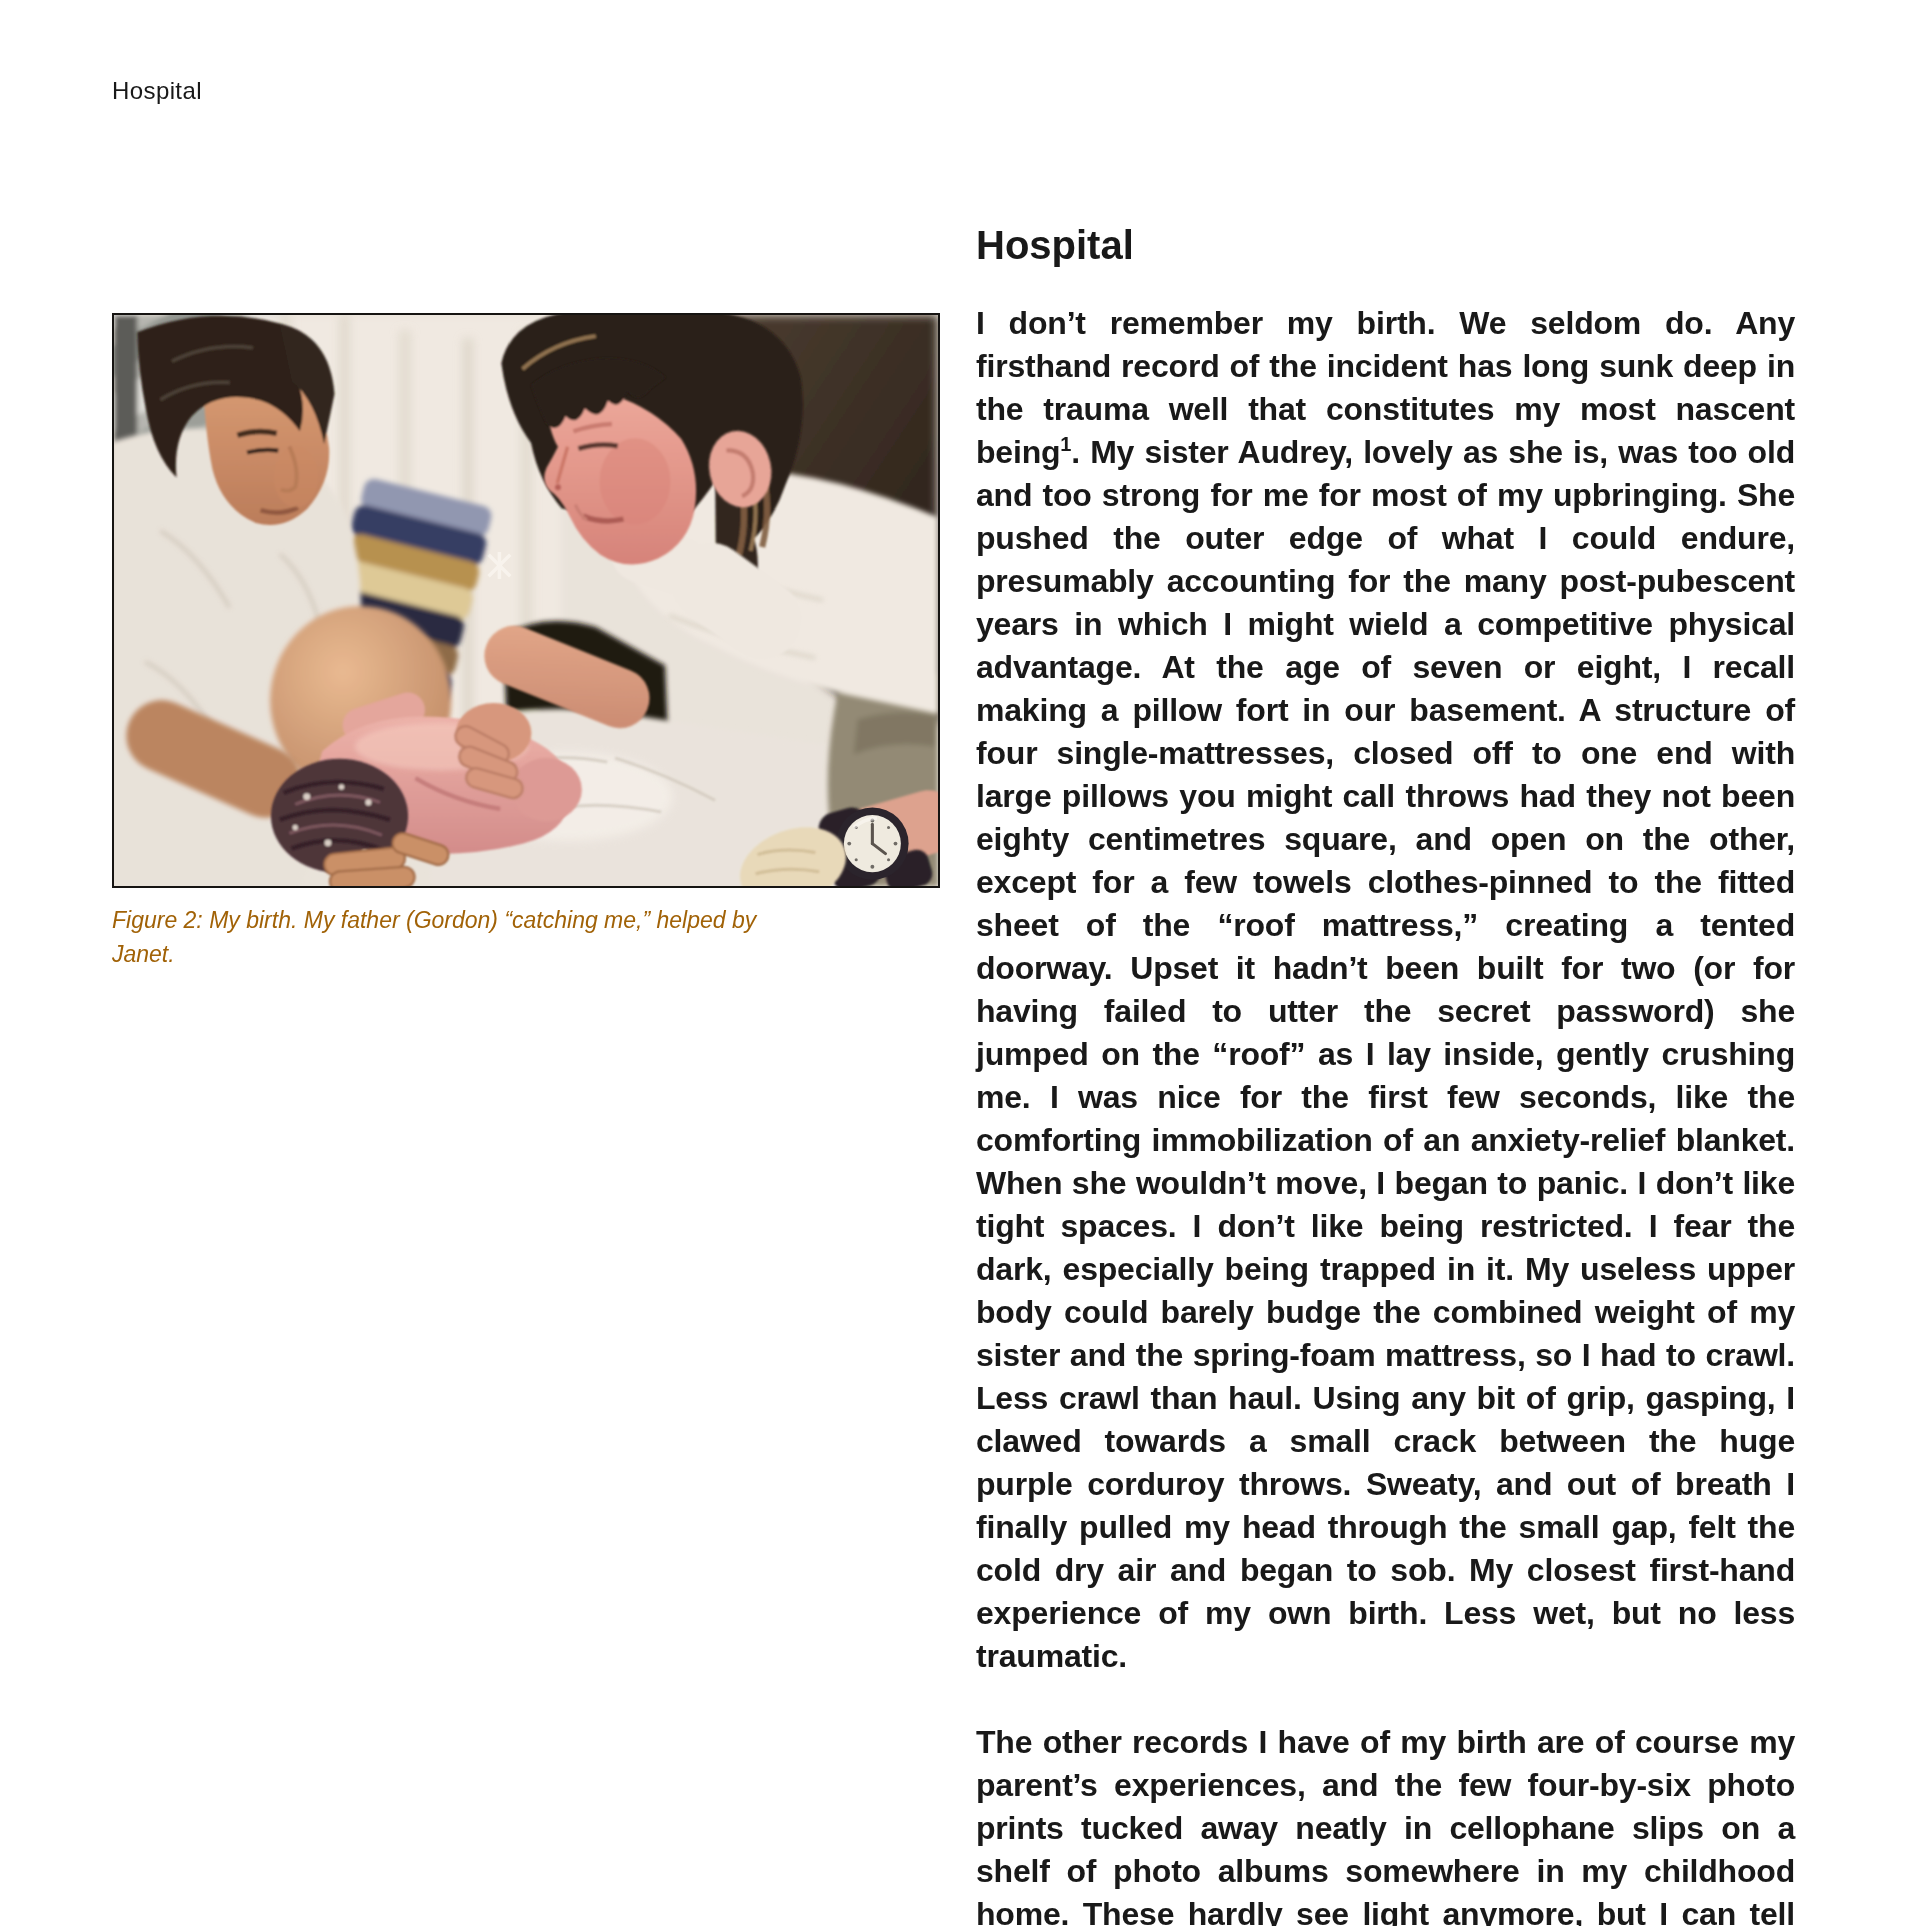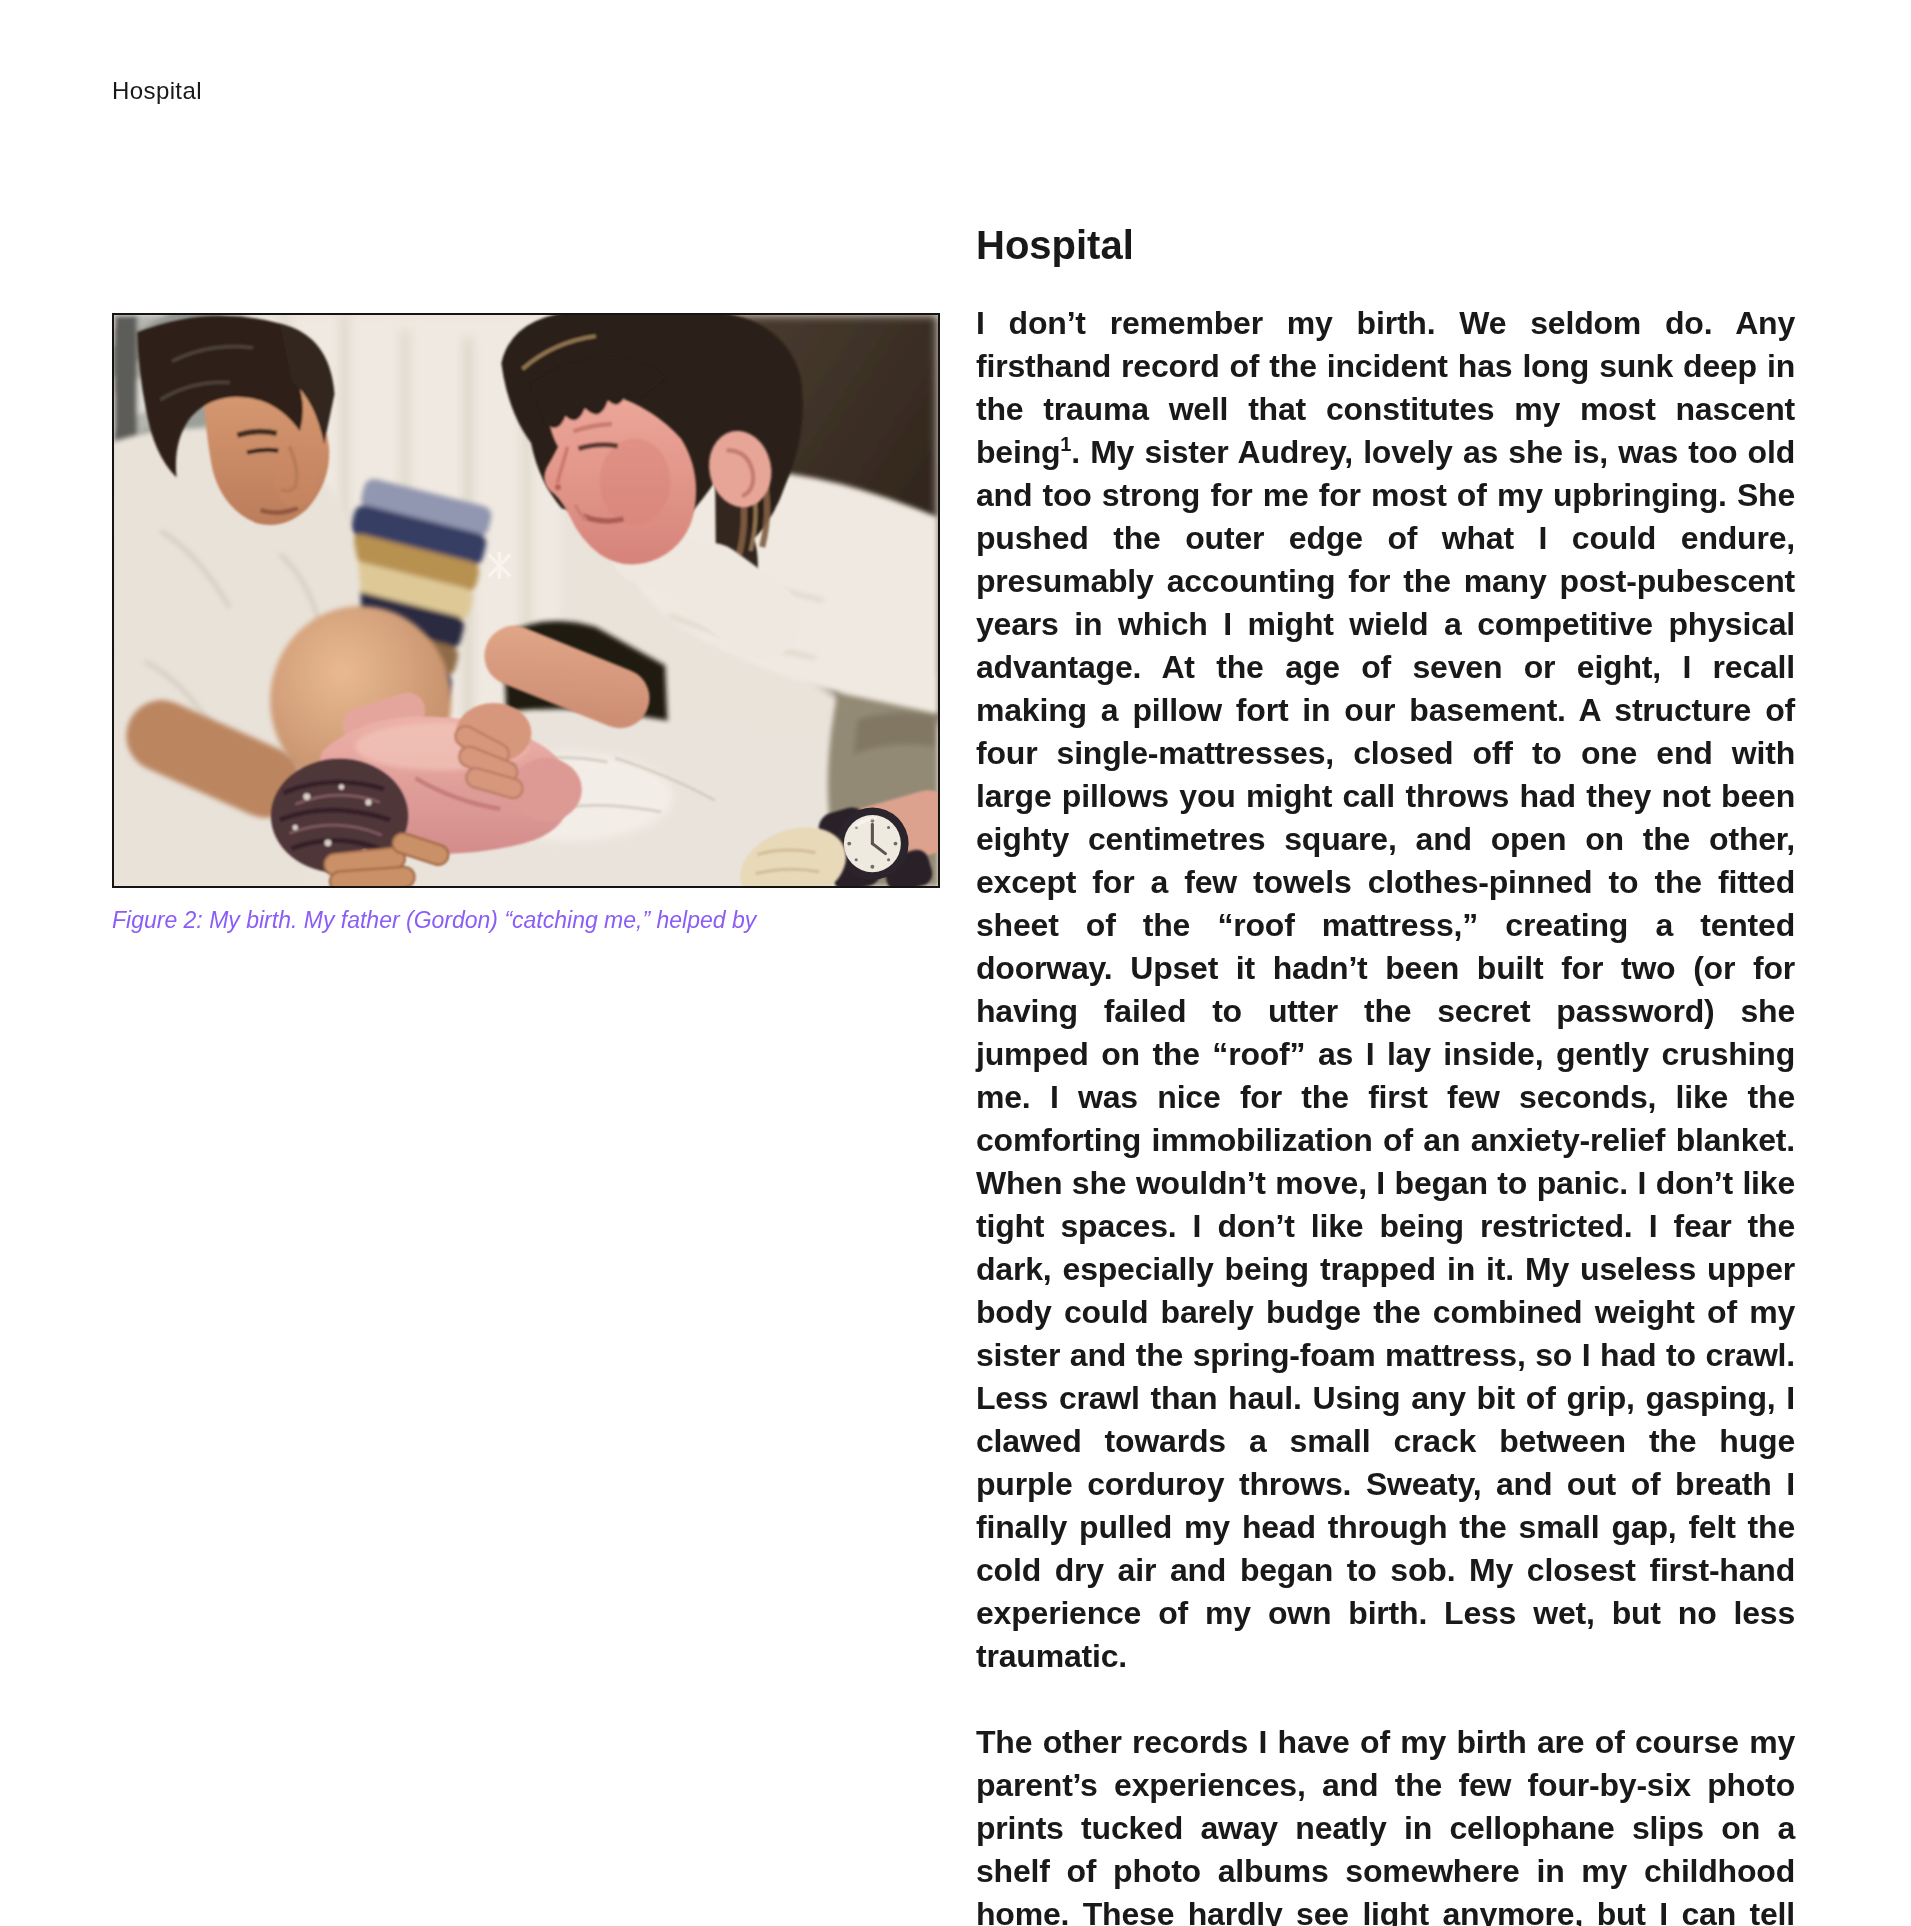--- a/index.html
+++ b/index.html
@@ -24,21 +24,21 @@
     border:2.3px solid #161412;
     box-sizing:content-box;
     background:#e9e6df;
     overflow:hidden;
   }
   .photo-frame svg{display:block;width:100%;height:100%;}
   .figure-caption{
     margin-top:14.6px;
     font-style:italic;
     font-size:23px;line-height:34px;
-    color:#8b5cf6;
+    color:#a16207;
   }
   .figure-caption .cap-line{display:block;}
   
   .article{
     position:absolute;left:976px;top:225px;width:819px;
   }
   .article h1{
     margin:0 0 37px 0;
     font-size:40px;line-height:40px;font-weight:700;
     letter-spacing:0;
@@ -339,20 +339,21 @@
             <path d="M1670 1400 Q1740 1380 1820 1395"></path>
             <path d="M1665 1450 Q1745 1430 1830 1445"></path>
           </g>
         </g>
 
         <rect width="2138" height="1482" fill="#ff9a6e" opacity="0.04"></rect>
       </svg>
     </div>
     <figcaption class="figure-caption">
       <span class="cap-line">Figure 2: My birth. My father  (Gordon) “catching me,” helped by</span>
+      <span class="cap-line">Janet.</span>
     </figcaption>
   </figure>
 
   <div class="article">
     <h1>Hospital</h1>
     <p><span>I don’t remember my birth. We seldom do. Any firsthand record of the incident has long sunk deep in the trauma well that constitutes my most nascent being</span><sup>1</sup><span>. My sister Audrey, lovely as she is, was too old and too strong for me for most of my upbringing. She pushed the outer edge of what I could endure, presumably accounting for the many post-pubescent years in which I might wield a competitive physical advantage. At the age of seven or eight, I recall making a pillow fort in our basement. A structure of four single-mattresses, closed off to one end with large pillows you might call throws had they not been eighty centimetres square, and open on the other, except for a few towels clothes-pinned to the fitted sheet of the “roof mattress,” creating a tented doorway. Upset it hadn’t been built for two (or for having failed to utter the secret password) she jumped on the “roof” as I lay inside, gently crushing me. I was nice for the first few seconds, like the comforting immobilization of an anxiety-relief blanket. When she wouldn’t move, I began to panic. I don’t like tight spaces. I don’t like being restricted. I fear the dark, especially being trapped in it. My useless upper body could barely budge the combined weight of my sister and the spring-foam mattress, so I had to crawl. Less crawl than haul. Using any bit of grip, gasping, I clawed towards a small crack between the huge purple corduroy throws. Sweaty, and out of breath I finally pulled my head through the small gap, felt the cold dry air and began to sob. My closest first-hand experience of my own birth. Less wet, but no less traumatic.</span></p>
     <p>The other records I have of my birth are of course my parent’s experiences, and the few four-by-six photo prints tucked away neatly in cellophane slips on a shelf of photo albums somewhere in my childhood home. These hardly see light anymore, but I can tell you exactly what they show. A tiny pink baby wrapped in a white and blue striped blanket with a tiny white cap. My mom, short-haired with a smile that spelt relief, holding me to the camera. My father, peering down at me. His first, and only son. A soft, stubbled smile and eyes that seemed caught between new life and the memory of his own baby brother who passed at the age of sixteen (fig. 2).</p>
   </div>
 
 </div>

